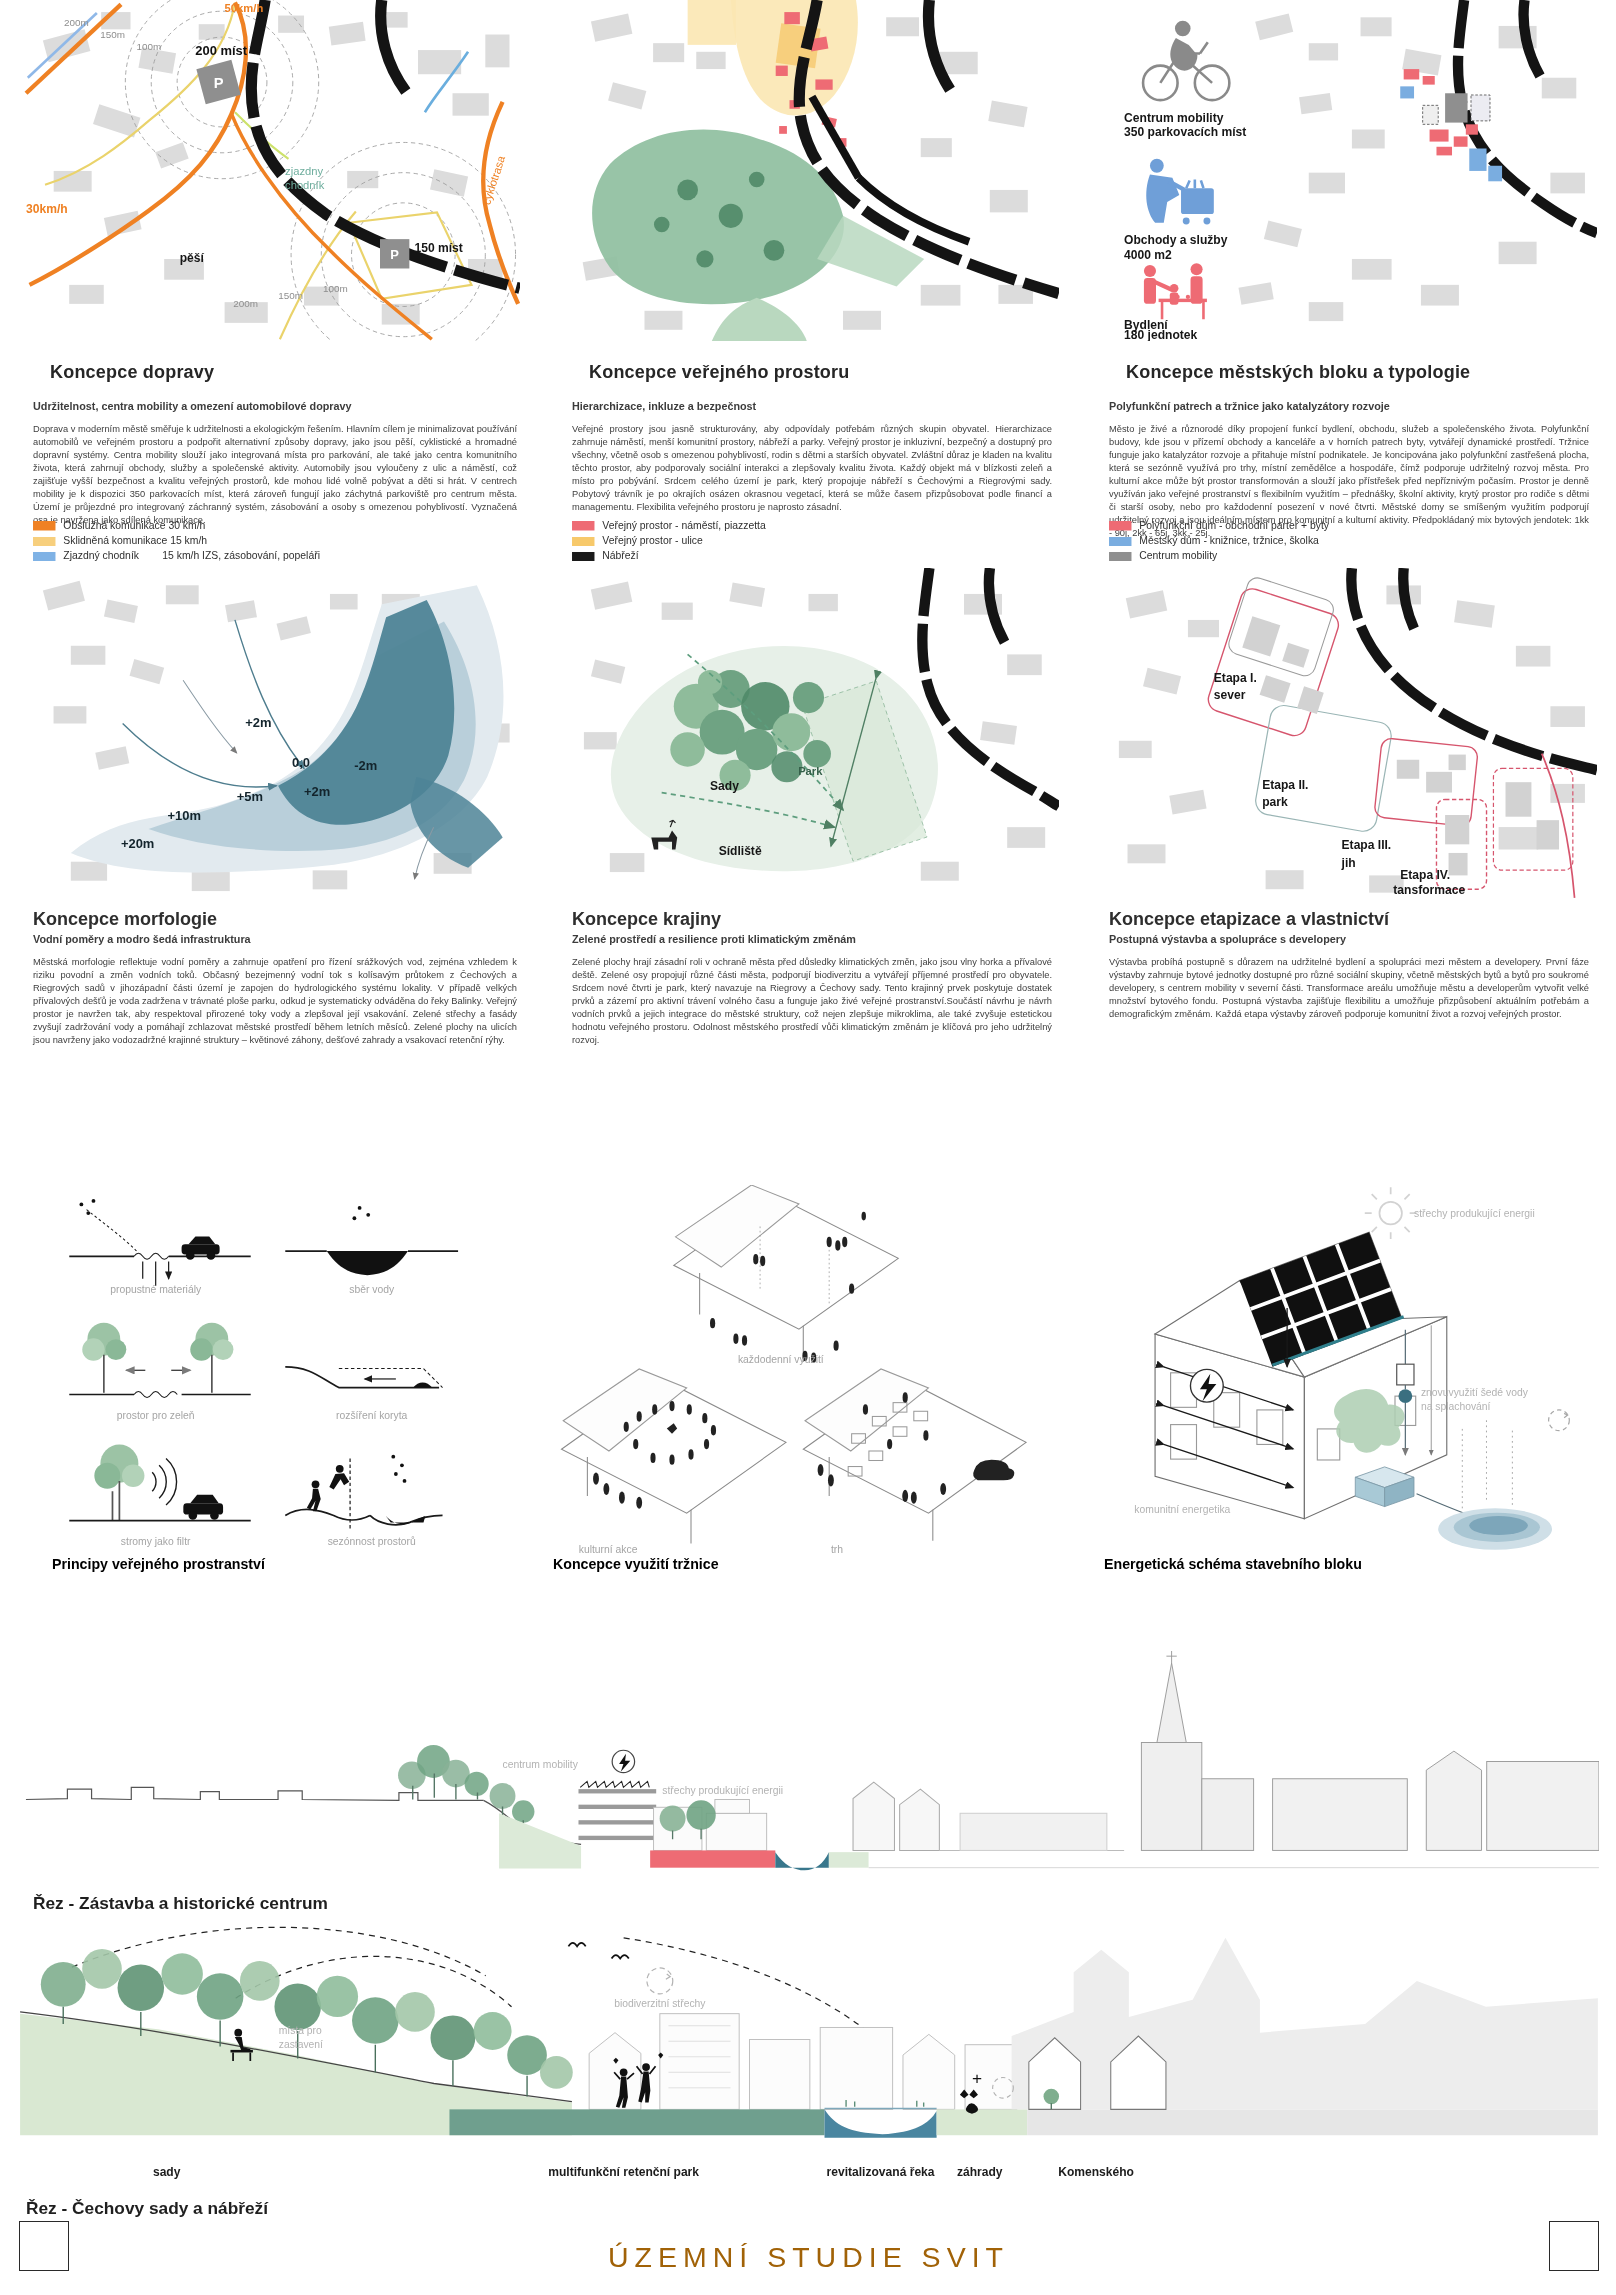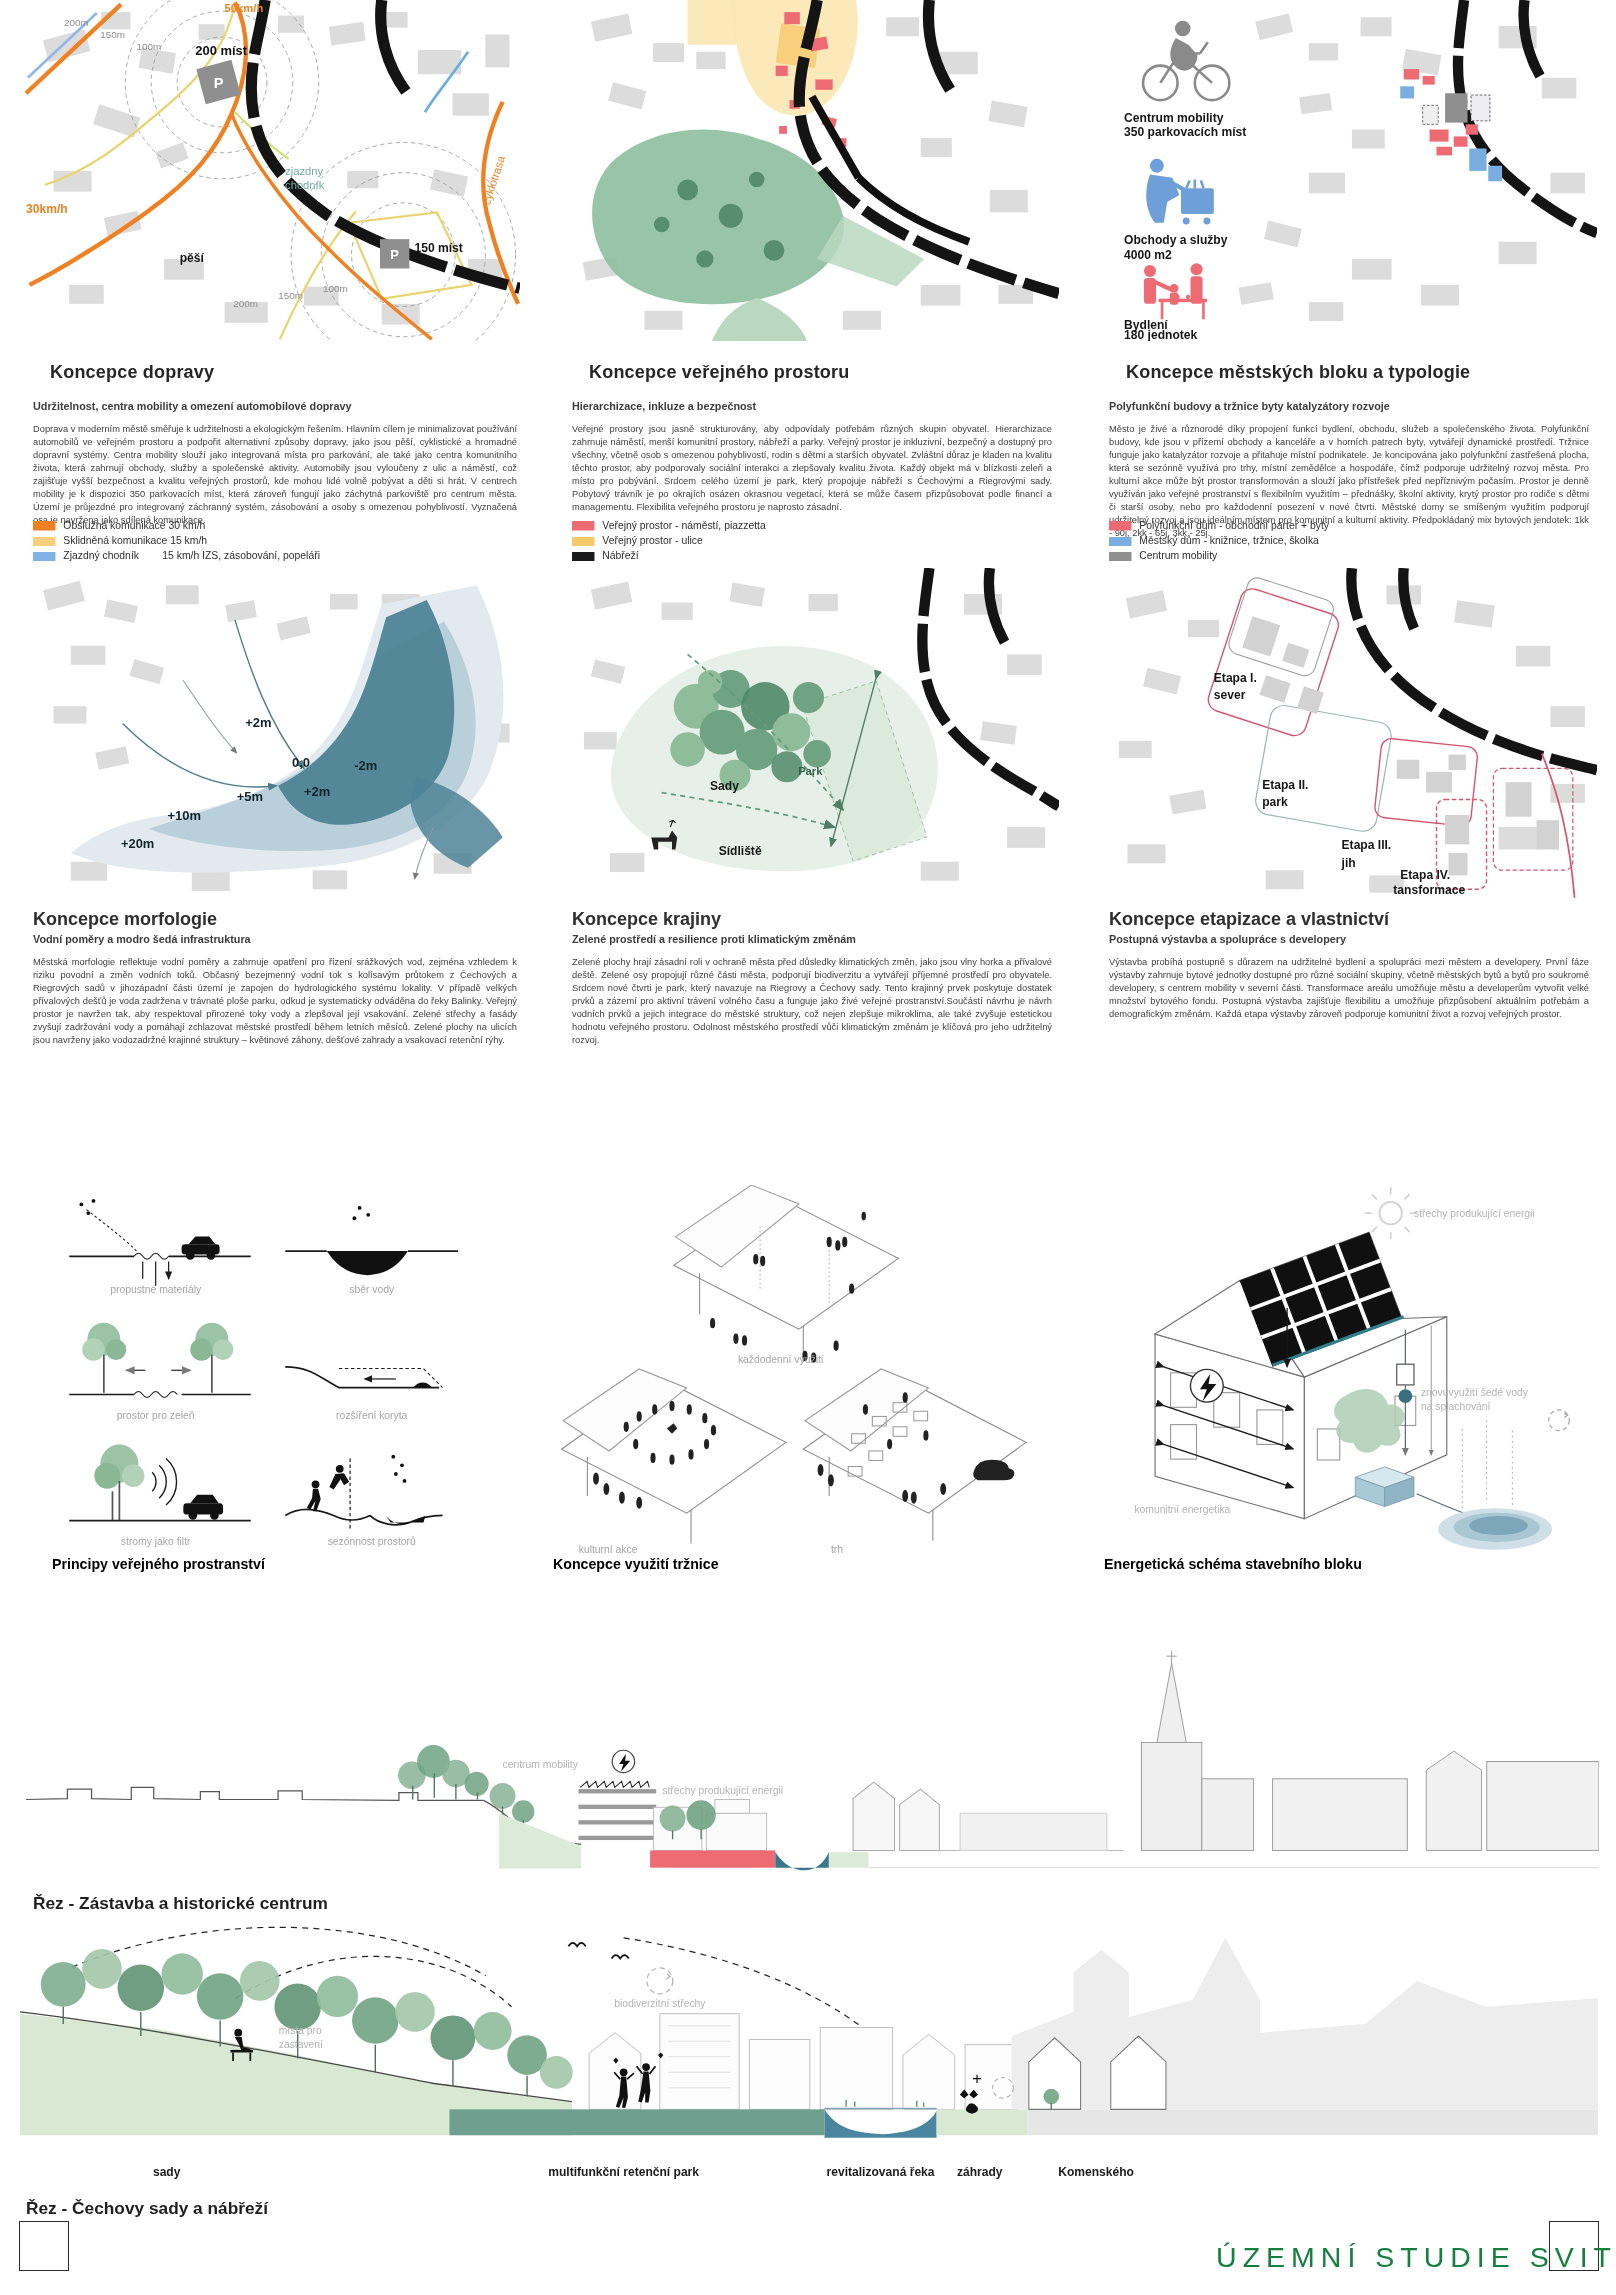--- a/index.html
+++ b/index.html
@@ -8,21 +8,21 @@
   .panel-text h2{font-size:18px;margin:17px;font-weight:700;color:#262626;letter-spacing:0.2px}
   .subtitle{font-size:10.8px;font-weight:700;color:#3c3c3c;margin:2.6px 0 0}
   .bodytxt{font-size:9.3px;line-height:1.4;text-align:justify;margin-top:11.2px;color:#404040}
   .panel-text{height:218px}
   .legend{position:absolute;left:0;bottom:1.7px}
   .legend-row{display:flex;align-items:flex-end;gap:7.8px;margin-top:4.3px;font-size:10.4px;color:#2f2f2f}
   .swatch{flex:0 0 auto;display:block}
   .legend-note{margin-left:15.5px}
   .diagram-caption{font-size:14.2px;font-weight:700;text-align:left;color:#000000}
   .section-title{font-size:17.3px;font-weight:700;color:#1f1f1f}
-  .poster-title{font-size:28.5px;letter-spacing:6px;font-weight:500;color:#15803d;text-align:right}
+  .poster-title{font-size:28.5px;letter-spacing:6px;font-weight:500;color:#a16207;text-align:center}
   .corner-box{width:48px;height:48px;border:1.7px solid #2a2a2a;background:#fff}
   svg text{font-family:"Liberation Sans",sans-serif}
   .b{fill:#dcdcdc}
   .bo{fill:#fbfbfb;stroke:#b5b5b5;stroke-width:1}
   .ml{font-size:14px;font-weight:700;fill:#161616}
   .mlb{font-size:15px;font-weight:700;fill:#111}
   .mlg{font-size:11.5px;fill:#8e8e8e}
   .cap{font-size:12px;fill:#a5a5a5}
   .gl{font-size:12px;fill:#b3b3b3}
   .sl{font-size:14px;font-weight:700;fill:#1c1c1c;text-anchor:middle}
@@ -296,21 +296,21 @@
         <svg class="swatch" width="22.5" height="9.5" viewBox="0 0 26 11">
             <rect width="26" height="11" fill="#1a1a1a"></rect>
           </svg>
         <span>Nábřeží</span>
       </div>
     </div>
   </div>
 
   <div class="abs panel-text" style="left:1109px;top:345px;width:480px">
     <h2>Koncepce městských bloku a typologie</h2>
-    <div class="subtitle">Polyfunkční budovy a tržnice byty katalyzátory rozvoje</div>
+    <div class="subtitle">Polyfunkční patrech a tržnice jako katalyzátory rozvoje</div>
     <div class="bodytxt">Město je živé a různorodé díky propojení funkcí bydlení, obchodu, služeb a společenského života. Polyfunkční budovy, kde jsou v přízemí obchody a kanceláře a v horních patrech byty, vytvářejí dynamické prostředí. Tržnice funguje jako katalyzátor rozvoje a přitahuje místní podnikatele. Je koncipována jako polyfunkční zastřešená plocha, která se sezónně využívá pro trhy, místní zemědělce a hospodáře, čímž podporuje udržitelný rozvoj města. Pro kulturní akce může být prostor transformován a slouží jako přístřešek před nepříznivým počasím. Prostor je denně využíván jako veřejné prostranství s flexibilním využitím – přednášky, školní aktivity, krytý prostor pro rodiče s dětmi či starší osoby, nebo pro každodenní posezení v nové čtvrti. Městské domy se smíšeným využitím podporují udržitelný rozvoj a jsou ideálním místem pro komunitní a kulturní aktivity. Předpokládaný mix bytových jendotek: 1kk - 90j, 2kk - 65j, 3kk - 25j.</div>
     <div class="legend">
       <div class="legend-row">
         <svg class="swatch" width="22.5" height="9.5" viewBox="0 0 26 11">
             <rect width="26" height="11" fill="#ee6b74"></rect>
           </svg>
         <span>Polyfunkční dům - obchodní parter + byty</span>
       </div>
       <div class="legend-row">
         <svg class="swatch" width="22.5" height="9.5" viewBox="0 0 26 11">

